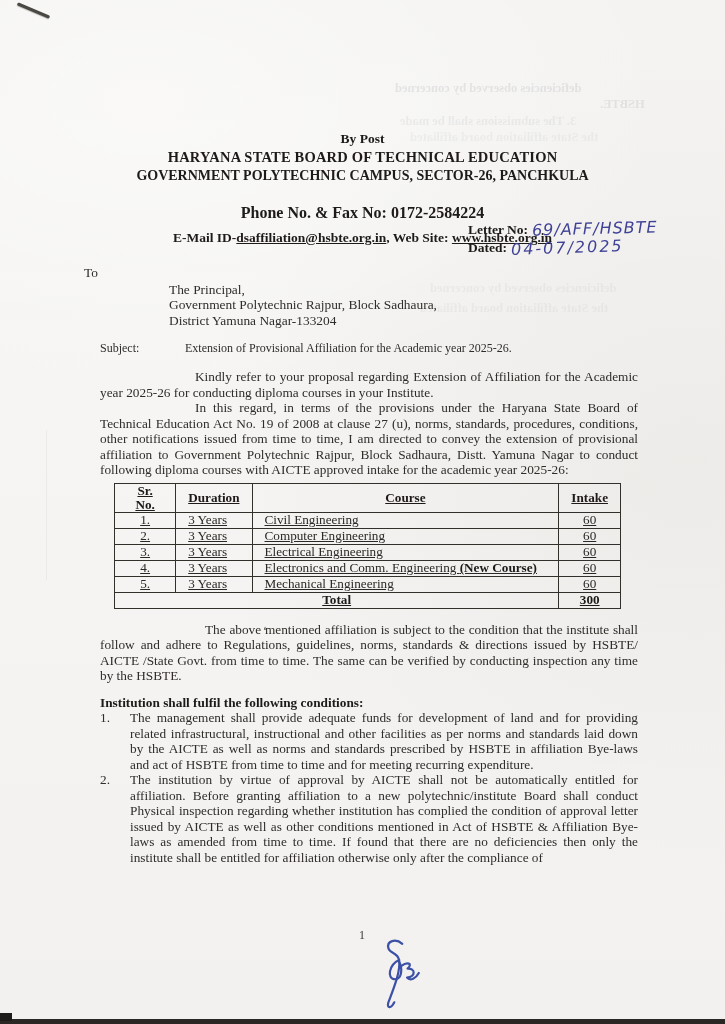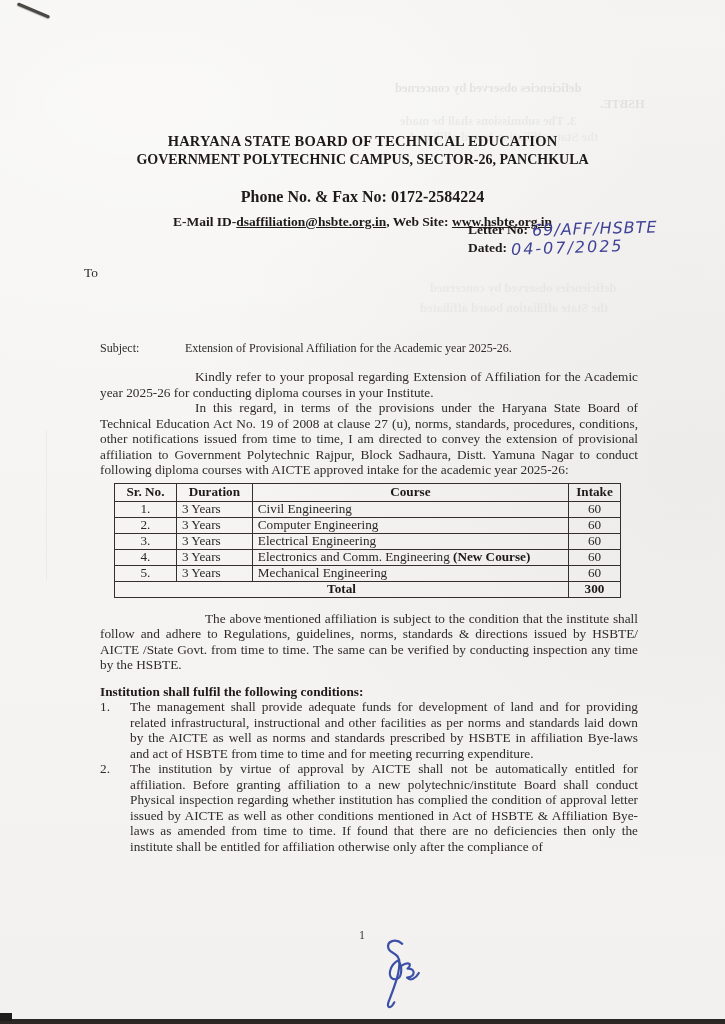--- a/index.html
+++ b/index.html
@@ -75,21 +75,21 @@
   .salutation { text-align:left; }
   .para { text-indent:95px; }
   .para3 { text-indent:105px; margin-top:13px; position:relative; }
   .tick { position:absolute; left:58px; top:2px; font-size:12px; color:#4a4641; }
 
   table.courses {
     border-collapse:collapse; margin:5px 0 0 14px; width:507px;
     font-size:13.2px; color:#2b2825;
   }
   table.courses th, table.courses td {
-    border:1.4px solid #33302c; padding:0 5px; height:16px; line-height:14px;
+    border:1.4px solid #33302c; padding:0 12px; height:16px; line-height:14px;text-decoration:underline;
   }
   table.courses th { font-weight:bold; text-align:center; height:18px; color:#1d1a18; }
   td.c { text-align:center; }
   td.course-cell { text-align:left;margin-left:16px; }
   tr.total-row td { font-weight:bold; text-align:center; color:#1d1a18; }
   .bold-inline { font-weight:bold; color:#1d1a18; }
 
   .cond-head { font-weight:bold; color:#1d1a18; margin-top:11px; text-align:left; }
   .cond-item { position:relative; padding-left:30px; }
   .cond-num { position:absolute; left:0; top:0; }
@@ -109,33 +109,39 @@
   <div class="fold-line"></div>
 
   <div class="bleed" style="left:395px; top:80px;">deficiencies observed by concerned</div>
   <div class="bleed" style="left:600px; top:96px;">HSBTE.</div>
   <div class="bleed bleed-2" style="left:400px; top:113px;">3.   The submissions shall be made</div>
   <div class="bleed bleed-3" style="left:410px; top:129px;">the State affiliation board affiliated</div>
   <div class="bleed bleed-3" style="left:430px; top:280px;">deficiencies observed by concerned</div>
   <div class="bleed bleed-3" style="left:420px; top:300px;">the State affiliation board affiliated</div>
 
   <div class="letterhead">
+    <div class="l1">By Post</div>
     <div class="l2">HARYANA STATE BOARD OF TECHNICAL EDUCATION</div>
     <div class="l3">GOVERNMENT POLYTECHNIC CAMPUS, SECTOR-26, PANCHKULA</div>
     <div class="l4">Phone No. &amp; Fax No: 0172-2584224</div>
     <div class="l5"><span>E-Mail ID-</span><span class="u">dsaffiliation@hsbte.org.in</span><span>, Web Site: </span><span class="u">www.hsbte.org.in</span></div>
   </div>
 
   <div class="ref">
     <div class="row"><span>Letter No:</span><span class="hand">69/AFF/HSBTE</span></div>
     <div class="row"><span>Dated:</span><span class="hand date">04-07/2025</span></div>
   </div>
 
   <div class="to-block">
     <div>To</div>
+    <div class="addr">
+      <div>The Principal,</div>
+      <div>Government Polytechnic Rajpur, Block Sadhaura,</div>
+      <div>District Yamuna Nagar-133204</div>
+    </div>
   </div>
 
   <div class="subject">
     <span class="lbl">Subject:</span><span>Extension of Provisional Affiliation for the Academic year 2025-26.</span>
   </div>
 
   <div class="body-col">
     <div class="para">Kindly refer to your proposal regarding Extension of Affiliation for the Academic year 2025-26 for conducting diploma courses in your Institute.</div>
     <div class="para">In this regard, in terms of the provisions under the Haryana State Board of Technical Education Act No. 19 of 2008 at clause 27 (u), norms, standards, procedures, conditions, other notifications issued from time to time, I am directed to convey the extension of provisional affiliation to Government Polytechnic Rajpur, Block Sadhaura, Distt. Yamuna Nagar to conduct following diploma courses with AICTE approved intake for the academic year 2025-26:</div>
 

